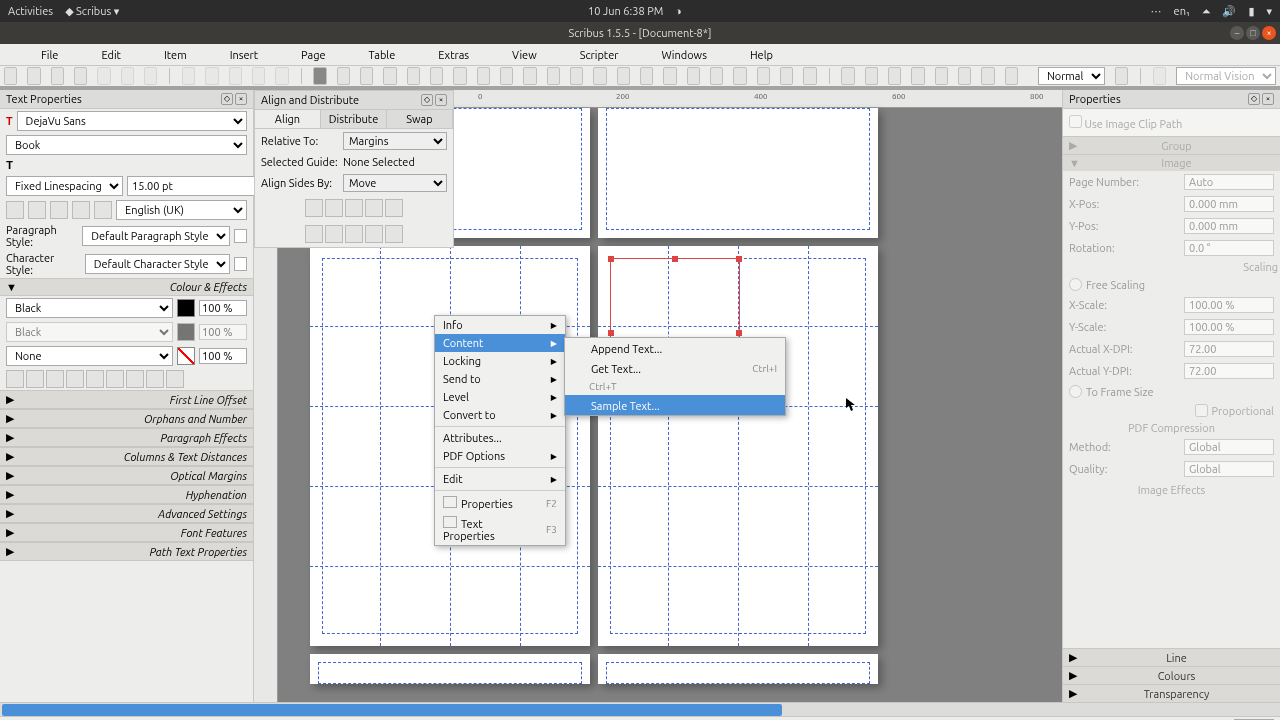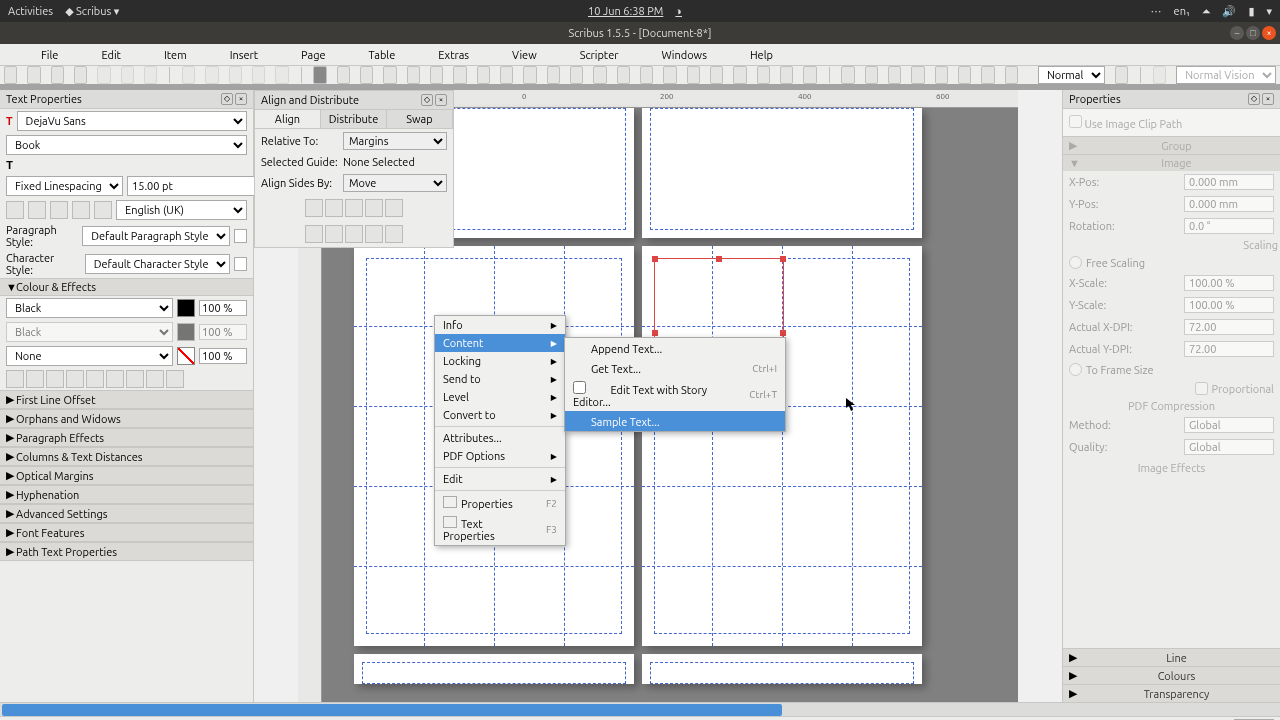--- a/index.html
+++ b/index.html
@@ -1,58 +1,58 @@
 <!DOCTYPE html>
 <html><head>
 <meta charset="utf-8">
 <style>
 * { margin: 0; padding: 0; box-sizing: border-box; font-family: Ubuntu, "Segoe UI", sans-serif; font-size: 11px; }
 body { background: #f0f0f0; width: 1280px; height: 720px; overflow: hidden; position: relative; }
 
 
 .sysbar { background: #2c2c2c; color: #ddd; height: 22px; display: flex; align-items: center; padding: 0 8px; gap: 47px; }
 .sysbar .left, .sysbar .center, .sysbar .right { display: flex; align-items: center; gap: 12px; }
-.sysbar .center { flex: 1; justify-content: center; text-decoration: underline; }
+.sysbar .center { flex: 1; justify-content: center; }
 .sysbar .item { cursor: pointer; }
 
 
 .titlebar { background: #3c3b37; color: #ddd; height: 22px; display: flex; align-items: center; justify-content: center; position: relative; }
 .titlebar .wc { position: absolute; right: 4px; display: flex; gap: 2px; }
 .titlebar .wc span { width: 14px; height: 14px; border-radius: 7px; display: inline-flex; align-items:center; justify-content:center; font-size:9px; }
 .titlebar .close { background: #e95420; color:#fff; }
 .titlebar .min, .titlebar .max { background: #5a5955; color:#ccc; }
 
 
 .menubar { background: #ededeb; height: 22px; display: flex; align-items: center; padding: 0 6px; border-bottom: 1px solid #c7c7c5; }
 .menubar span { padding: 0 8px; cursor: pointer; margin-left: 27px; }
 
 
-.toolbar { background: #ededeb; height: 24px; display: flex; align-items: center; padding: 0 4px; border-bottom: 6px solid #a3a3a3; gap:10px; }
+.toolbar { background: #ededeb; height: 24px; display: flex; align-items: center; padding: 0 4px; border-bottom: 4px solid #a3a3a3; gap:10px; }
 .tb-btn { width: 18px; height: 18px; background: #e4e4e2; border: 1px solid #c0c0be; border-radius: 2px; opacity:0.5; }
 .tb-btn.en { opacity: 1; }
 .tb-sep { width: 1px; height: 16px; background: #c0c0be; margin: 0 2px; }
 .tb-select { border: 1px solid #aaa; background: #fff; padding: 1px 4px; height: 18px; }
 
 
-.mainrow { display: flex; height: 612px; position: relative; gap: 44px; }
+.mainrow { display: flex; height: 612px; position: relative; }
 
 
 .textprops { width: 254px; background: #ededeb; border-right: 1px solid #c7c7c5; display:flex; flex-direction:column; }
 .panel-header { background: #dcdcda; padding: 3px 6px; border-bottom: 1px solid #c7c7c5; display:flex; align-items:center; justify-content:space-between; }
 .panel-header .hbtns { display:flex; gap:2px; }
 .panel-header .hbtn { width:12px; height:12px; border:1px solid #999; border-radius:2px; font-size:8px; text-align:center; line-height:10px; }
 .tp-row { display: flex; align-items: center; padding: 2px 6px; gap: 4px; }
 .tp-select, .tp-input { flex: 1; border: 1px solid #aaa; background: #fff; padding: 2px 4px; height: 20px; }
 .tp-label { width: 80px; }
 .tp-btn-row { display:flex; gap:2px; padding: 2px 6px; }
 .tp-small-btn { width:18px; height:18px; border:1px solid #bbb; background:#e4e4e2; }
 .mod-btn { width:14px; height:14px; border:1px solid #aaa; background:#fff; }
 .expand-row { background: #dcdad6; border-top:1px solid #c7c7c5; border-bottom:1px solid #c7c7c5; padding: 2px 6px; display:flex; align-items:center; }
 .expand-row .arrow { width: 10px; }
-.expand-row .lbl { flex:1; text-align:left; }
+.expand-row .lbl { flex:1; text-align:right;font-style:italic; }
 .ce-row { display:flex; align-items:center; padding:2px 6px; gap:4px; }
 .swatch { width:18px; height:18px; border:1px solid #888; }
 .pct { width:48px; border:1px solid #aaa; padding:1px 2px; }
 
 
 .alignpanel { position: absolute; left: 254px; top: 0; width: 200px; background:#ededeb; border:1px solid #c7c7c5; z-index:5; }
 .alignpanel .tabs { display:flex; border-bottom:1px solid #c7c7c5; }
 .alignpanel .tab { flex:1; text-align:center; padding:3px; background:#dcdcda; border-right:1px solid #c7c7c5; cursor:pointer; }
 .alignpanel .tab.active { background:#ededeb; }
 .alignpanel .row { display:flex; align-items:center; padding:3px 6px; gap:4px; }
@@ -273,21 +273,21 @@
       <div class="tp-small-btn"></div>
       <div class="tp-small-btn"></div>
     </div>
     <div id="tp-expanders">
         <div class="expand-row">
           <span class="arrow">▶</span>
           <span class="lbl">First Line Offset</span>
         </div>
         <div class="expand-row">
           <span class="arrow">▶</span>
-          <span class="lbl">Orphans and Widows</span>
+          <span class="lbl">Orphans and Number</span>
         </div>
         <div class="expand-row">
           <span class="arrow">▶</span>
           <span class="lbl">Paragraph Effects</span>
         </div>
         <div class="expand-row">
           <span class="arrow">▶</span>
           <span class="lbl">Columns &amp; Text Distances</span>
         </div>
         <div class="expand-row">
@@ -422,20 +422,24 @@
     <div style="padding:6px;background:#f4f4f2"><label class="disabled"><input type="checkbox" disabled="" style=""> <span>Use Image Clip Path</span></label></div>
     <div class="exp disabled">
         <span class="arrow">▶</span>
         <span class="lbl2" style="color:#aaa">Group</span>
       </div>
     <div class="exp disabled">
         <span class="arrow">▼</span>
         <span class="lbl2" style="color:#aaa">Image</span>
       </div>
     <div class="row disabled">
+        <span class="lbl">Page Number:</span>
+        <span class="val">Auto</span>
+      </div>
+    <div class="row disabled">
         <span class="lbl">X-Pos:</span>
         <span class="val">0.000 mm</span>
       </div>
     <div class="row disabled">
         <span class="lbl">Y-Pos:</span>
         <span class="val">0.000 mm</span>
       </div>
     <div class="row disabled">
         <span class="lbl">Rotation:</span>
         <span class="val">0.0 °</span>
@@ -545,21 +549,20 @@
 
   <div class="ctxmenu" style="left:524px; top:247px; width:222px;" id="ctx-sub">
       <div class="mi">
         <span><span class="micon" style="border:none"></span>Append Text...</span>
       </div>
       <div class="mi">
         <span><span class="micon" style="border:none"></span>Get Text...</span>
         <span class="sc">Ctrl+I</span>
       </div>
       <div class="mi">
-        <span><input type="checkbox" style="margin-right: 4px;"> <span class="micon" style="border:none"></span>Edit Text with Story Editor...</span>
         <span class="sc">Ctrl+T</span>
       </div>
       <div class="mi hl">
         <span><span class="micon" style="border:none"></span>Sample Text...</span>
       </div>
     </div>
 
 </div>
 
 <div class="scrollbar-h">

